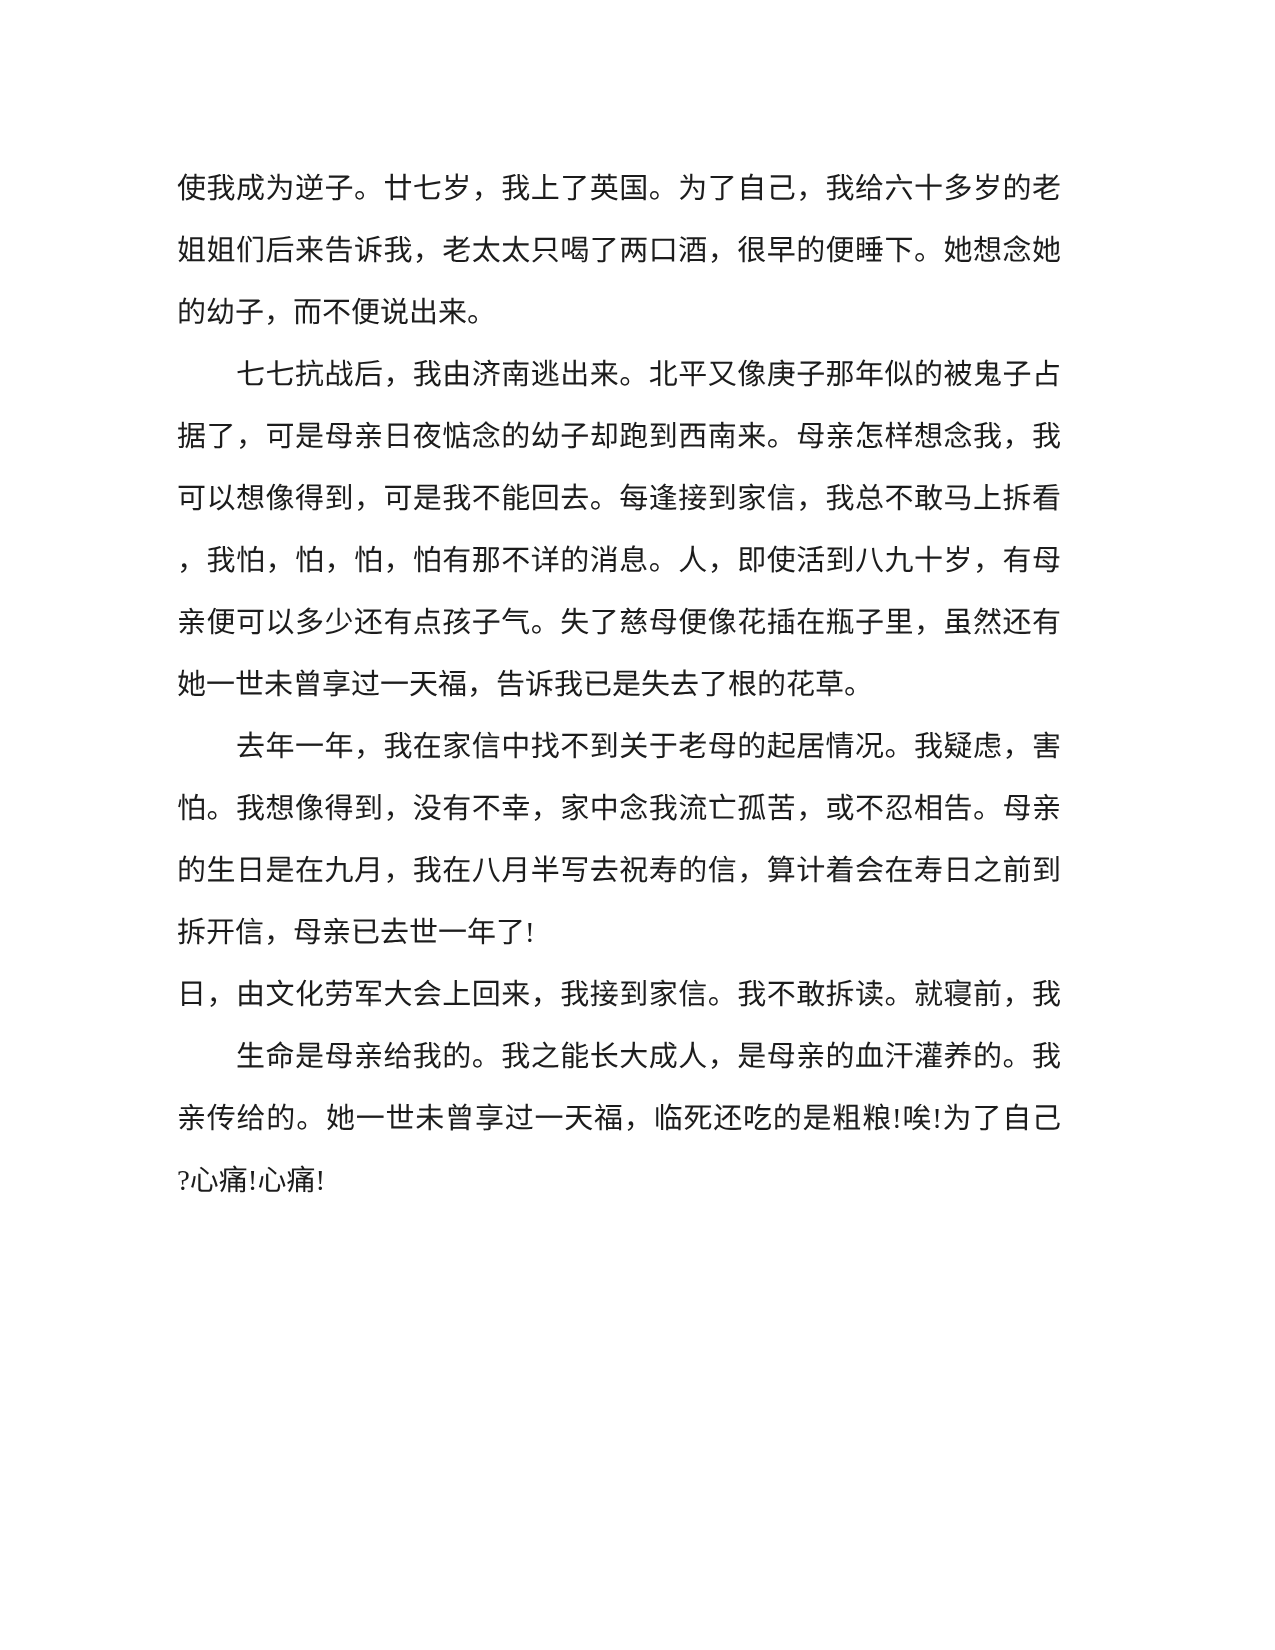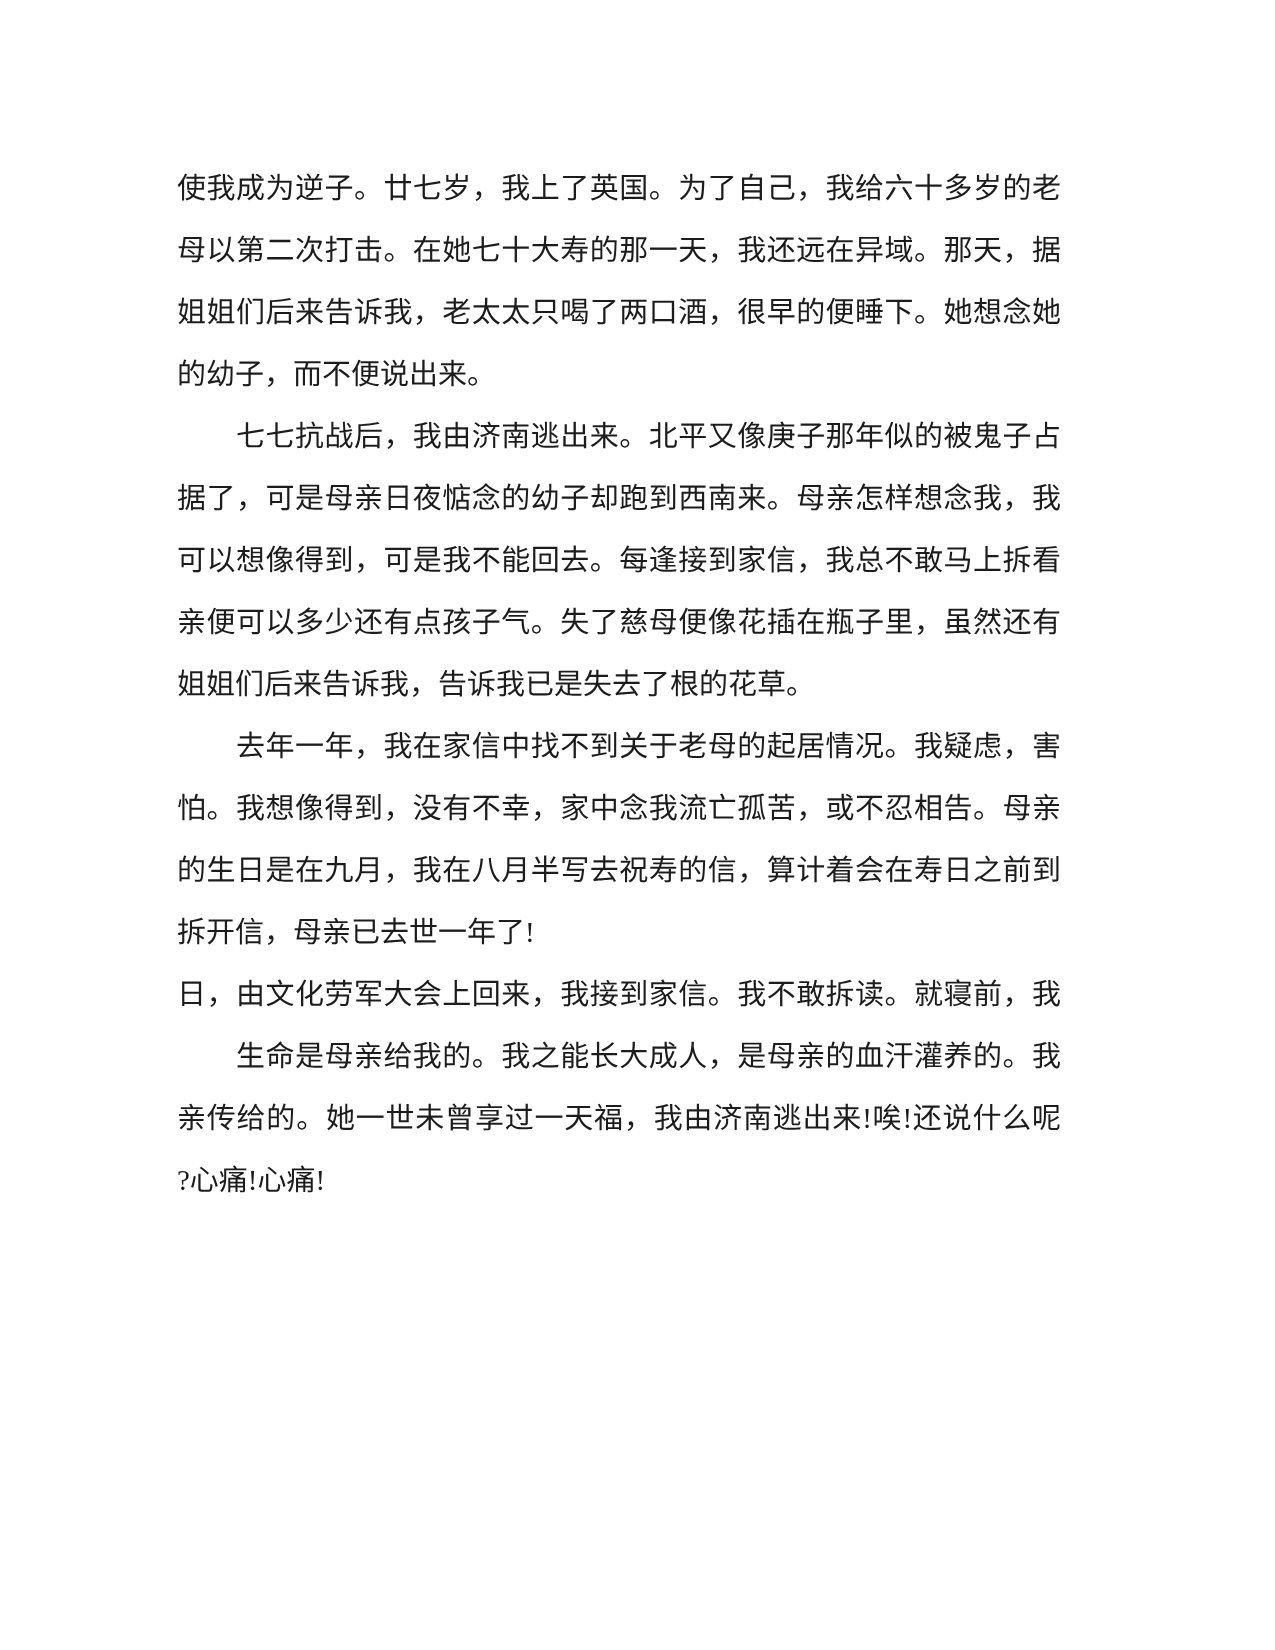--- a/index.html
+++ b/index.html
@@ -35,30 +35,30 @@
   .line.para-last {
     text-align-last: left;
   }
 </style>
 </head>
 <body>
 
 <div class="page">
   <div class="text-block">
       <div class="line">使我成为逆子。廿七岁，我上了英国。为了自己，我给六十多岁的老</div>
-      <div class="line">母以第二次打击。在她七十大寿的那一天，我还远在异域。那天，据</div>
       <div class="line">姐姐们后来告诉我，老太太只喝了两口酒，很早的便睡下。她想念她</div>
       <div class="line para-last">的幼子，而不便说出来。</div>
       <div class="line">　　七七抗战后，我由济南逃出来。北平又像庚子那年似的被鬼子占</div>
       <div class="line">据了，可是母亲日夜惦念的幼子却跑到西南来。母亲怎样想念我，我</div>
       <div class="line">可以想像得到，可是我不能回去。每逢接到家信，我总不敢马上拆看</div>
+      <div class="line">，我怕，怕，怕，怕有那不详的消息。人，即使活到八九十岁，有母</div>
       <div class="line">亲便可以多少还有点孩子气。失了慈母便像花插在瓶子里，虽然还有</div>
-      <div class="line para-last">姐姐们后来告诉我，告诉我已是失去了根的花草。</div>
+      <div class="line para-last">她一世未曾享过一天福，告诉我已是失去了根的花草。</div>
       <div class="line">　　去年一年，我在家信中找不到关于老母的起居情况。我疑虑，害</div>
       <div class="line">怕。我想像得到，没有不幸，家中念我流亡孤苦，或不忍相告。母亲</div>
       <div class="line">的生日是在九月，我在八月半写去祝寿的信，算计着会在寿日之前到</div>
       <div class="line para-last">拆开信，母亲已去世一年了!</div>
       <div class="line">日，由文化劳军大会上回来，我接到家信。我不敢拆读。就寝前，我</div>
       <div class="line">　　生命是母亲给我的。我之能长大成人，是母亲的血汗灌养的。我</div>
-      <div class="line">亲传给的。她一世未曾享过一天福，我由济南逃出来!唉!还说什么呢</div>
+      <div class="line">亲传给的。她一世未曾享过一天福，临死还吃的是粗粮!唉!为了自己</div>
       <div class="line para-last">?心痛!心痛!</div>
     </div>
 </div>
 
 </body></html>

